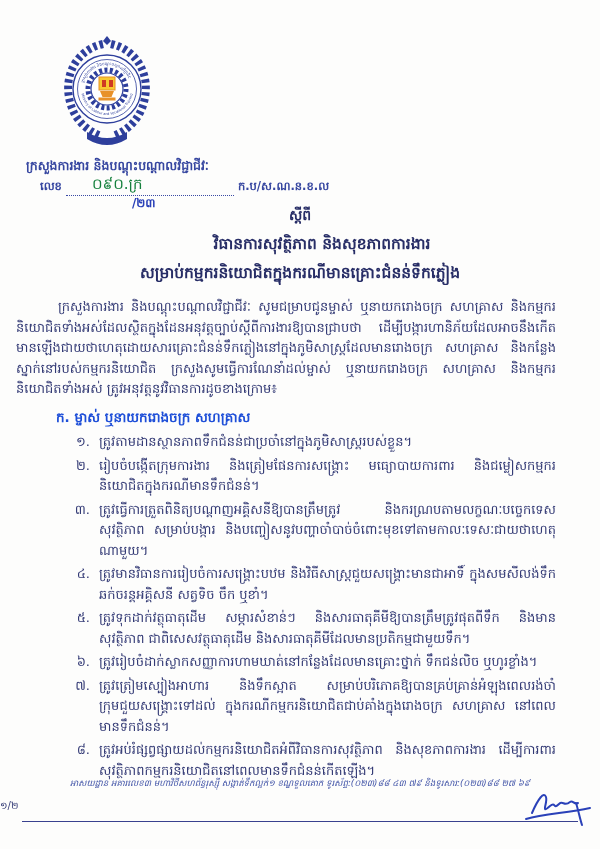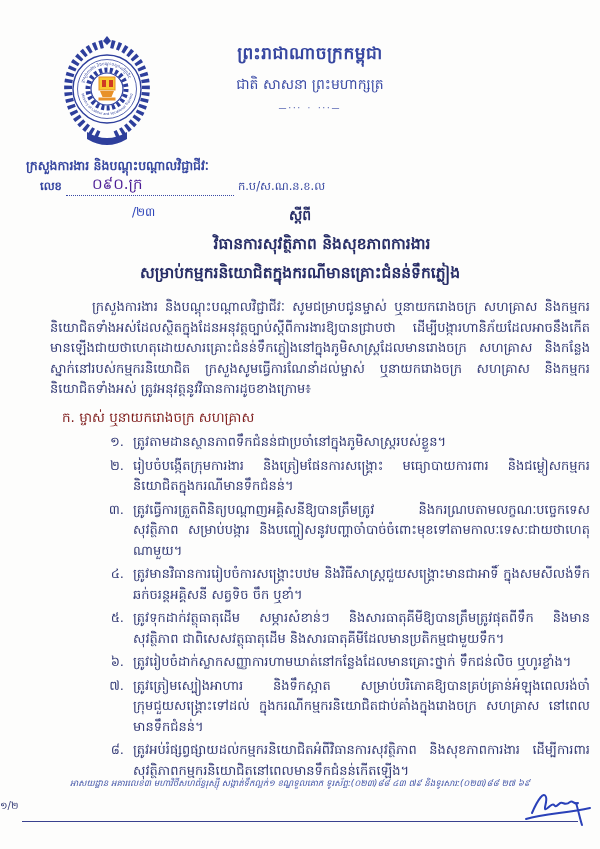--- a/index.html
+++ b/index.html
@@ -12,33 +12,33 @@
   
   .logo{position:absolute; top:34px; left:56px; width:102px; height:118px;}
   .header-center{position:absolute; top:42px; left:160px; width:300px; text-align:center;}
   .kingdom{font-size:17px; font-weight:bold; color:#3646a0; letter-spacing:.5px;}
   .motto{font-size:14px; color:#3a4aa5; margin-top:8px;}
   .divider{font-size:8px; color:#3a4aa5; margin-top:8px; letter-spacing:2px;}
   .ministry{position:absolute; top:158px; left:26px; font-size:12.5px; font-weight:bold; color:#3646a0;}
   .doc-no{position:absolute; top:179px; left:40px; font-size:11.5px; color:#3646a0; font-weight:bold;}
   .leader{display:inline-block; position:relative; width:168px; height:13px;
           border-bottom:1.6px dotted #3a4aa5; vertical-align:bottom; margin:0 4px;}
-  .hw{position:absolute; left:26px; top:-8px; font-size:15px; color:#4c1d95; font-weight:normal;}
-  .hw-year{position:absolute; left:66px; top:22px; font-size:12px; color:#2a41b8; font-weight:normal;}
-  .doc-code{font-weight:normal;}
+  .hw{position:absolute; left:26px; top:-8px; font-size:15px; color:#15803d; font-weight:normal;}
+  .hw-year{position:absolute; left:66px; top:13px; font-size:12px; color:#2a41b8; font-weight:bold;}
+  .doc-code{font-weight:bold;}
   
   .title-block{position:absolute; top:206px; left:0; width:600px; text-align:center; color:#272d66;}
   .t1{font-size:16px; font-weight:bold; margin-bottom:7px;}
   .t2{font-size:14px; font-weight:bold; margin-bottom:7px;}
   .t3{font-size:15.5px; font-weight:bold; margin-bottom:6px;margin-left:44px;}
   .t4{font-size:15.5px; font-weight:bold;}
   
-  .content{position:absolute; top:297px; left:50px; width:540px; font-size:13px; line-height:1.58;}
+  .content{position:absolute; top:297px; left:16px; width:540px; font-size:13px; line-height:1.58;}
   .intro{text-align:justify; text-indent:42px; margin:0;}
-  .section-heading{font-size:13.5px; font-weight:normal; color:#7f1d1d; margin:7px 0 4px 12px;}
+  .section-heading{font-size:13.5px; font-weight:bold; color:#1d4ed8; margin:7px 0 4px 40px;}
   .li{display:flex; margin:1px 0 3px 58px; }
   .num{min-width:16px; text-align:right; margin-right:9px; flex:none;}
   .txt{flex:1; text-align:justify;}
   
   .page-number{position:absolute; top:799px; left:0; width:600px; text-align:left;
                font-size:10px; color:#333a75;}
   .footer-rule{position:absolute; top:821px; left:22px; width:556px; border-top:1.2px solid #39418f;}
   .address{position:absolute; top:778px; left:0; width:600px; text-align:center;
            font-size:8.6px; font-style:italic; color:#3c4fa5;}
   .signature{position:absolute; top:783px; left:522px; width:72px; height:48px;}
@@ -75,25 +75,20 @@
         <rect x="43" y="43" width="16" height="13" fill="#f8c931" stroke="#e8912a" stroke-width="1"></rect>
         <rect x="46" y="46" width="4" height="7" fill="#cf3a22"></rect>
         <rect x="53" y="46" width="4" height="7" fill="#cf3a22"></rect>
         <path d="M44 57 L58 57 L55.5 63 L46.5 63 Z" fill="#e8912a"></path>
         <rect x="42.5" y="63.5" width="17" height="3" fill="#e8912a"></rect>
       </g>
       <path d="M31 98 Q51 110 71 98 L71 105 Q51 117 31 105 Z" fill="#2e3f9c"></path>
     </svg>
   </div>
 
-  <div class="header-center">
-    <div class="kingdom">ព្រះរាជាណាចក្រកម្ពុជា</div>
-    <div class="motto">ជាតិ សាសនា ព្រះមហាក្សត្រ</div>
-    <div class="divider">—··· ᛫ ···—</div>
-  </div>
 
   <div class="ministry">ក្រសួងការងារ និងបណ្តុះបណ្តាលវិជ្ជាជីវៈ</div>
   <div class="doc-no">
     <span>លេខ</span><span class="leader"><span class="hw">០៩០.ក្រ</span><span class="hw-year">/២៣</span></span><span class="doc-code">ក.ប/ស.ណ.ន.ខ.ល</span>
   </div>
 
   <div class="title-block">
     <div class="t2">ស្តីពី</div>
     <div class="t3">វិធានការសុវត្ថិភាព និងសុខភាពការងារ</div>
     <div class="t4">សម្រាប់កម្មករនិយោជិតក្នុងករណីមានគ្រោះជំនន់ទឹកភ្លៀង</div>

